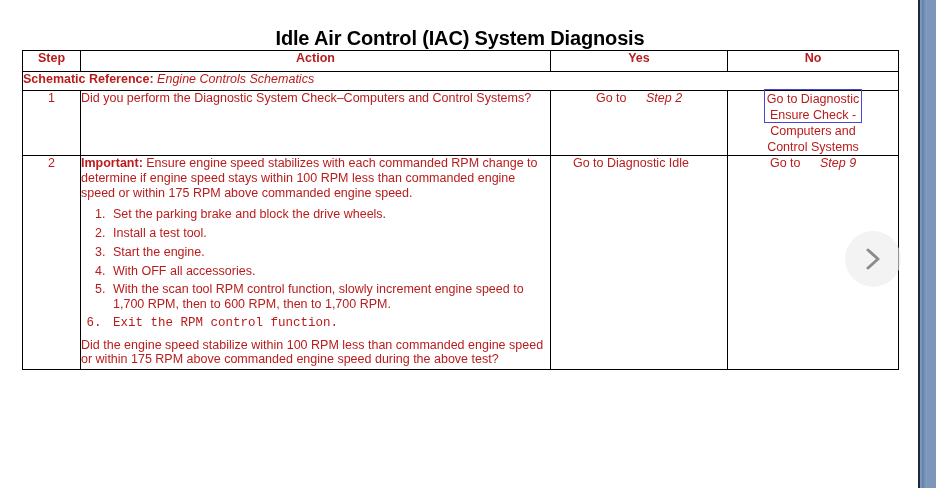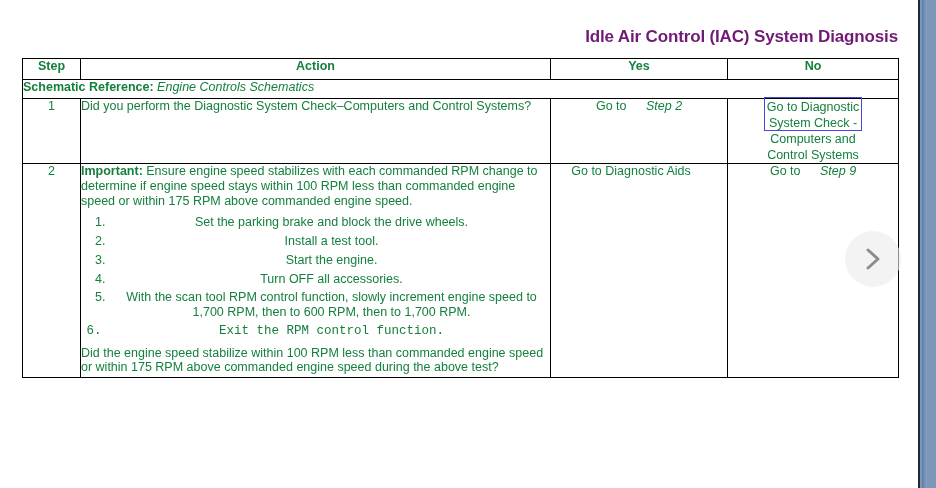--- a/index.html
+++ b/index.html
@@ -42,37 +42,37 @@
     width: 5px; height: 100%;
     background: linear-gradient(to right, #5f7ea6, #86a0c0);
   }
 
   
   #doc-title {
     position: absolute;
     left: 22px;
     top: 27px;
     width: 876px;
-    text-align: right;
-    font-size: 17px;
+    text-align: center;
+    font-size: 20px;
     font-weight: bold;
-    color: #701a75;
+    color: #000000;
     letter-spacing: -0.15px;
     white-space: nowrap;
   }
 
   
   #diag-table {
     position: absolute;
     left: 22px;
-    top: 58px;
+    top: 50px;
     width: 876px;
     border-collapse: collapse;
     table-layout: fixed;
-    color: #15803d;
+    color: #b91c1c;
   }
   #diag-table td, #diag-table th {
     border: 1px solid #000;
     padding: 0;
     vertical-align: top;
     font-size: 12.5px;
     line-height: 1.18;
   }
 
   col.c-step { width: 58px; }
@@ -118,21 +118,20 @@
   .action-cell p {
     margin: 0 0 2px 0;
   }
   .action-cell p.tight { margin-bottom: 0; }
   .lead-strong { font-weight: bold; }
 
   ol.steps {
     margin: 7px 0 7px 0;
     padding: 0 0 0 28px;
     list-style-position: outside;
-    text-align: center;
   }
   ol.steps li {
     margin: 0 0 4px 0;
     padding-left: 4px;
   }
   ol.steps li:last-child { margin-bottom: 0; font-family: Liberation Mono, monospace; }
 
   .closing-q { margin-top: 8px; }
 
   
@@ -216,43 +215,43 @@
         <td class="action-cell" style="height:62px">
           <p class="tight">Did you perform the Diagnostic System Check–Computers and Control Systems?</p>
         </td>
         <td class="result-cell">
           <span>Go to </span><span class="ital">Step 2</span>
         </td>
         <td class="no-cell-r1">
           <span class="nolines">
             <span class="sel-box"></span>
             <span>Go to </span><span class="ital">Diagnostic</span><br>
-            <span class="ital">System Check -</span><br>
+            <span class="ital">Ensure Check -</span><br>
             <span class="ital">Computers and</span><br>
             <span class="ital">Control Systems</span>
           </span>
         </td>
       </tr>
 
       <tr>
         <td class="step-num">2</td>
         <td class="action-cell">
           <p><span class="lead-strong">Important:</span><span> Ensure engine speed stabilizes with each commanded RPM change to determine if engine speed stays within 100 RPM less than commanded engine speed or within 175 RPM above commanded engine speed.</span></p>
           <ol class="steps">
             <li>Set the parking brake and block the drive wheels.</li>
             <li>Install a test tool.</li>
             <li>Start the engine.</li>
-            <li>Turn OFF all accessories.</li>
+            <li>With OFF all accessories.</li>
             <li>With the scan tool RPM control function, slowly increment engine speed to 1,700 RPM, then to 600 RPM, then to 1,700 RPM.</li>
             <li>Exit the RPM control function.</li>
           </ol>
           <p class="closing-q">Did the engine speed stabilize within 100 RPM less than commanded engine speed or within 175 RPM above commanded engine speed during the above test?</p>
         </td>
         <td class="result-cell">
-          <span>Go to Diagnostic Aids</span><span class="ital"></span>
+          <span>Go to Diagnostic Idle</span><span class="ital"></span>
         </td>
         <td class="result-cell">
           <span>Go to </span><span class="ital">Step 9</span>
         </td>
       </tr>
 
     </tbody>
   </table>
 
   <div id="next-page-button">

